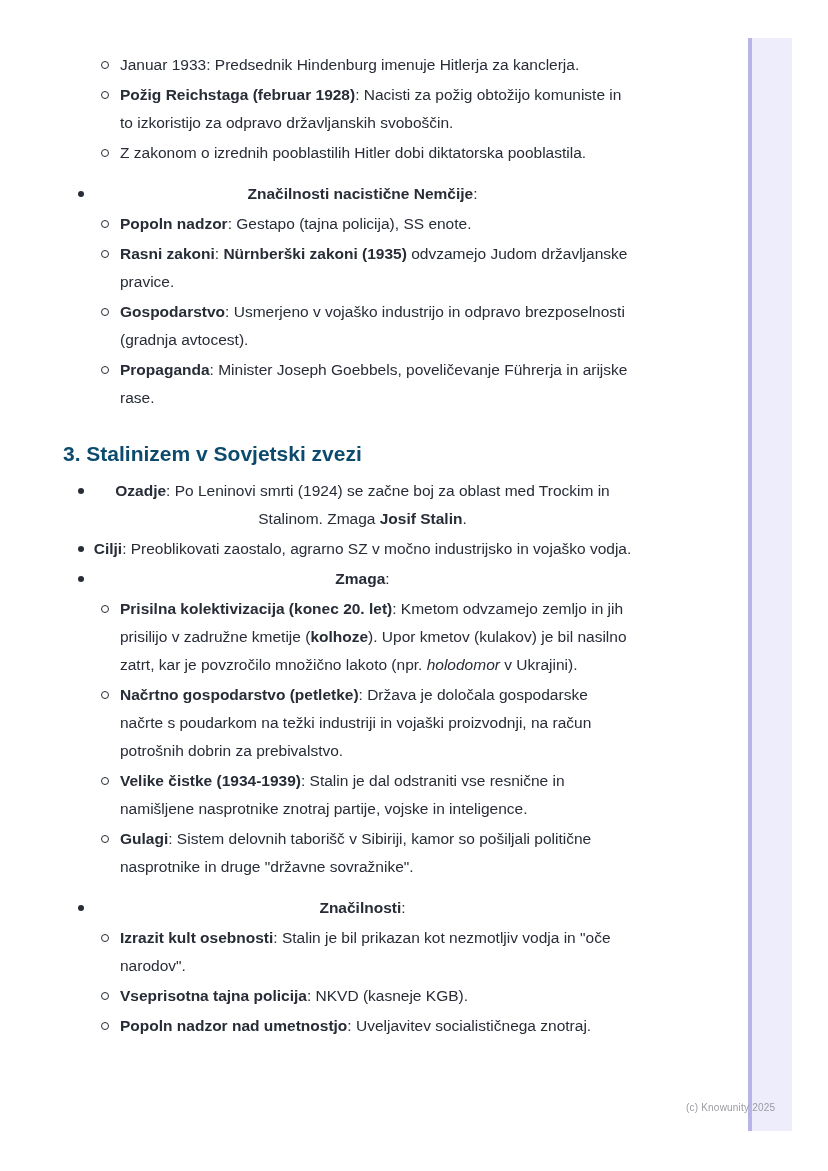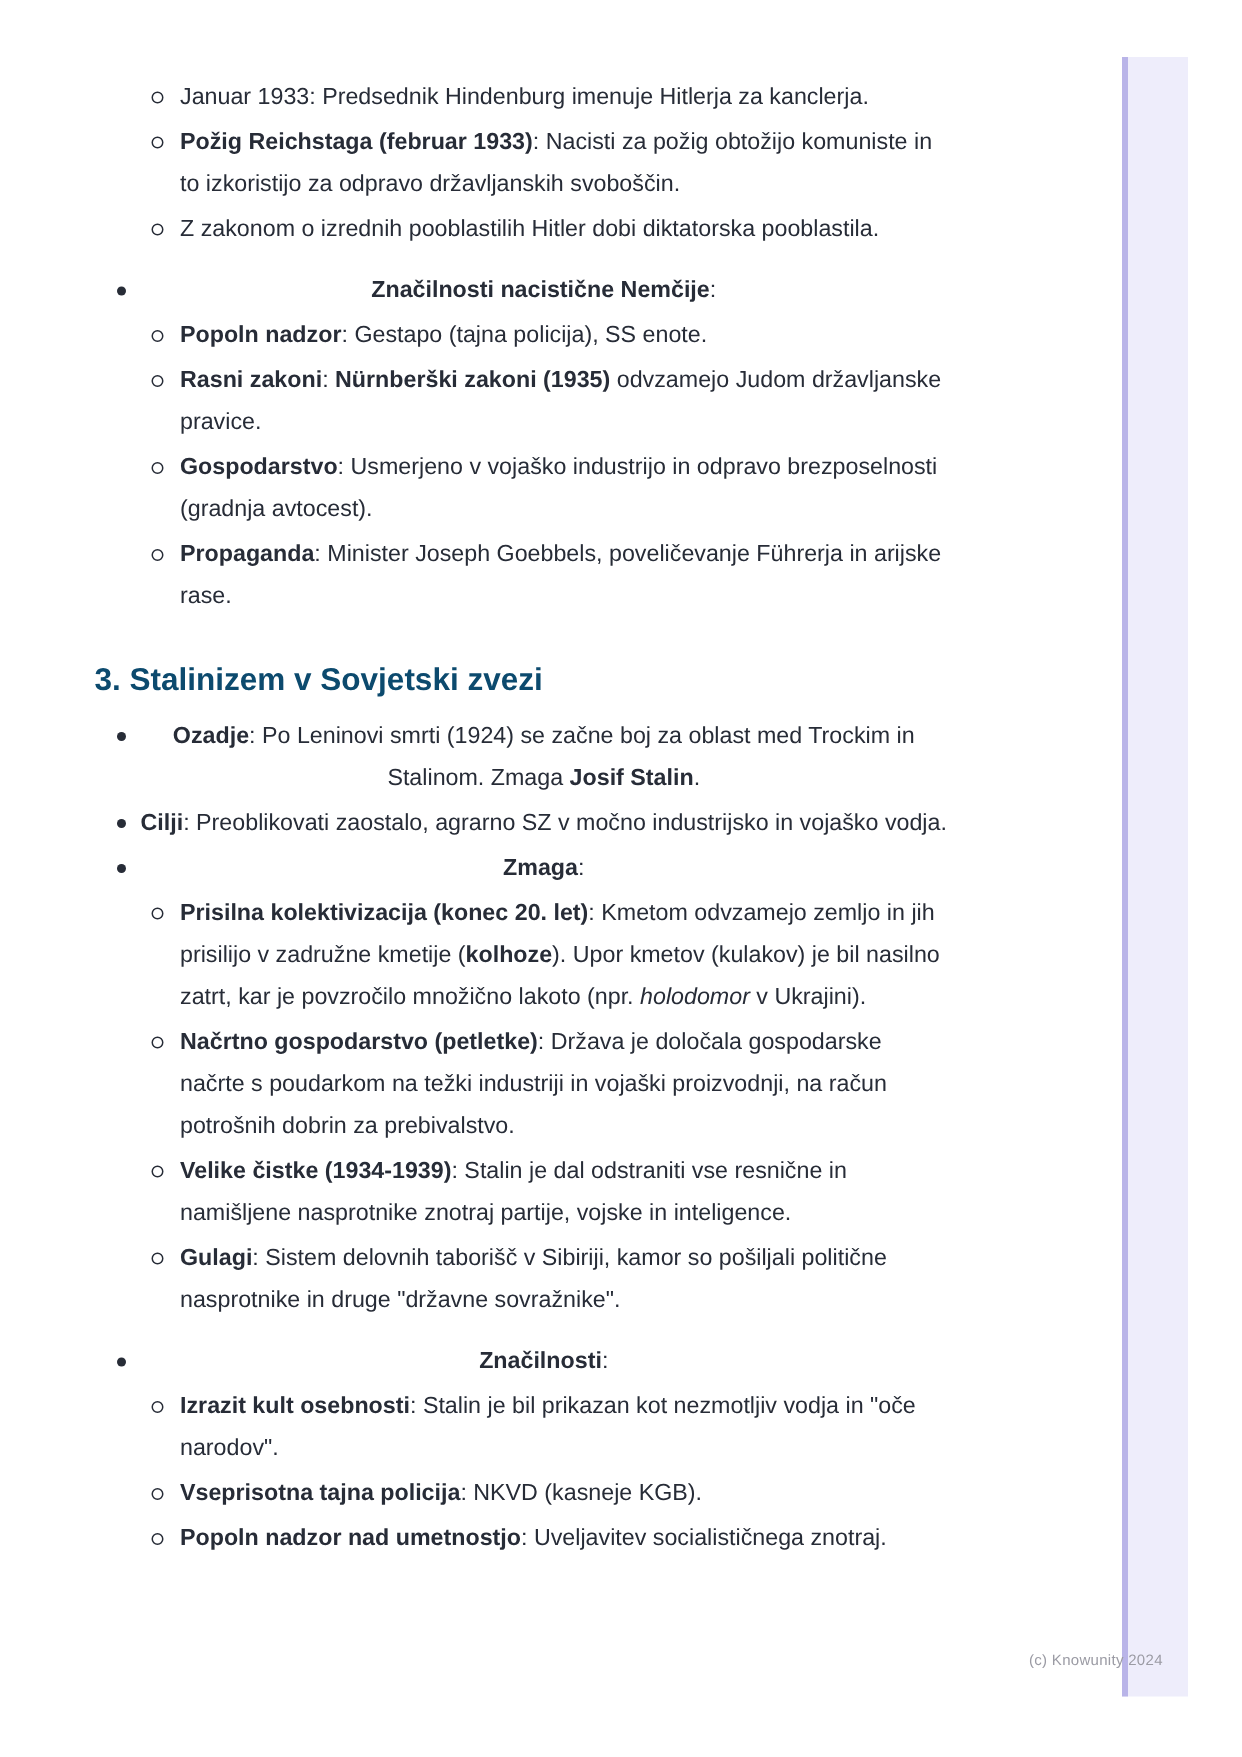--- a/index.html
+++ b/index.html
@@ -63,35 +63,35 @@
     z-index:3;
     white-space:nowrap;
   }
 </style>
 </head>
 <body>
 
 <div class="page">
   <div class="content" id="content">
       <div class="li l2"><span class="marker"></span><span class="txt"><span>Januar 1933: Predsednik Hindenburg imenuje Hitlerja za kanclerja.</span></span></div>
-      <div class="li l2"><span class="marker"></span><span class="txt"><span class="b">Požig Reichstaga (februar 1933)</span><span>: Nacisti za požig obtožijo komuniste in to izkoristijo za odpravo državljanskih svoboščin.</span></span></div>
+      <div class="li l2"><span class="marker"></span><span class="txt"><span class="b">Požig Reichstaga (februar 1928)</span><span>: Nacisti za požig obtožijo komuniste in to izkoristijo za odpravo državljanskih svoboščin.</span></span></div>
       <div class="li l2"><span class="marker"></span><span class="txt"><span>Z zakonom o izrednih pooblastilih Hitler dobi diktatorska pooblastila.</span></span></div>
       <div class="li l1 after-sub"><span class="marker"></span><span class="txt"><span class="b">Značilnosti nacistične Nemčije</span><span>:</span></span></div>
       <div class="li l2"><span class="marker"></span><span class="txt"><span class="b">Popoln nadzor</span><span>: Gestapo (tajna policija), SS enote.</span></span></div>
       <div class="li l2"><span class="marker"></span><span class="txt"><span class="b">Rasni zakoni</span><span>: </span><span class="b">Nürnberški zakoni (1935)</span><span> odvzamejo Judom državljanske pravice.</span></span></div>
       <div class="li l2"><span class="marker"></span><span class="txt"><span class="b">Gospodarstvo</span><span>: Usmerjeno v vojaško industrijo in odpravo brezposelnosti (gradnja avtocest).</span></span></div>
       <div class="li l2"><span class="marker"></span><span class="txt"><span class="b">Propaganda</span><span>: Minister Joseph Goebbels, poveličevanje Führerja in arijske rase.</span></span></div>
       <h2 class="section-heading" style="color: #0c4a6e;"><span class="txt"><span>3. Stalinizem v Sovjetski zvezi</span></span></h2>
       <div class="li l1"><span class="marker"></span><span class="txt"><span class="b">Ozadje</span><span>: Po Leninovi smrti (1924) se začne boj za oblast med Trockim in Stalinom. Zmaga </span><span class="b">Josif Stalin</span><span>.</span></span></div>
       <div class="li l1"><span class="marker"></span><span class="txt"><span class="b">Cilji</span><span>: Preoblikovati zaostalo, agrarno SZ v močno industrijsko in vojaško vodja.</span></span></div>
       <div class="li l1"><span class="marker"></span><span class="txt"><span class="b">Zmaga</span><span>:</span></span></div>
       <div class="li l2"><span class="marker"></span><span class="txt"><span class="b">Prisilna kolektivizacija (konec 20. let)</span><span>: Kmetom odvzamejo zemljo in jih prisilijo v zadružne kmetije (</span><span class="b">kolhoze</span><span>). Upor kmetov (kulakov) je bil nasilno zatrt, kar je povzročilo množično lakoto (npr. </span><span class="i">holodomor</span><span> v Ukrajini).</span></span></div>
       <div class="li l2"><span class="marker"></span><span class="txt"><span class="b">Načrtno gospodarstvo (petletke)</span><span>: Država je določala gospodarske načrte s poudarkom na težki industriji in vojaški proizvodnji, na račun potrošnih dobrin za prebivalstvo.</span></span></div>
       <div class="li l2"><span class="marker"></span><span class="txt"><span class="b">Velike čistke (1934-1939)</span><span>: Stalin je dal odstraniti vse resnične in namišljene nasprotnike znotraj partije, vojske in inteligence.</span></span></div>
       <div class="li l2"><span class="marker"></span><span class="txt"><span class="b">Gulagi</span><span>: Sistem delovnih taborišč v Sibiriji, kamor so pošiljali politične nasprotnike in druge "državne sovražnike".</span></span></div>
       <div class="li l1 after-sub"><span class="marker"></span><span class="txt"><span class="b">Značilnosti</span><span>:</span></span></div>
       <div class="li l2"><span class="marker"></span><span class="txt"><span class="b">Izrazit kult osebnosti</span><span>: Stalin je bil prikazan kot nezmotljiv vodja in "oče narodov".</span></span></div>
       <div class="li l2"><span class="marker"></span><span class="txt"><span class="b">Vseprisotna tajna policija</span><span>: NKVD (kasneje KGB).</span></span></div>
       <div class="li l2"><span class="marker"></span><span class="txt"><span class="b">Popoln nadzor nad umetnostjo</span><span>: Uveljavitev socialističnega znotraj.</span></span></div>
     </div>
   <div class="edge-bar"></div>
-  <div class="watermark">(c) Knowunity 2024</div>
+  <div class="watermark">(c) Knowunity 2025</div>
 </div>
 
 </body></html>

